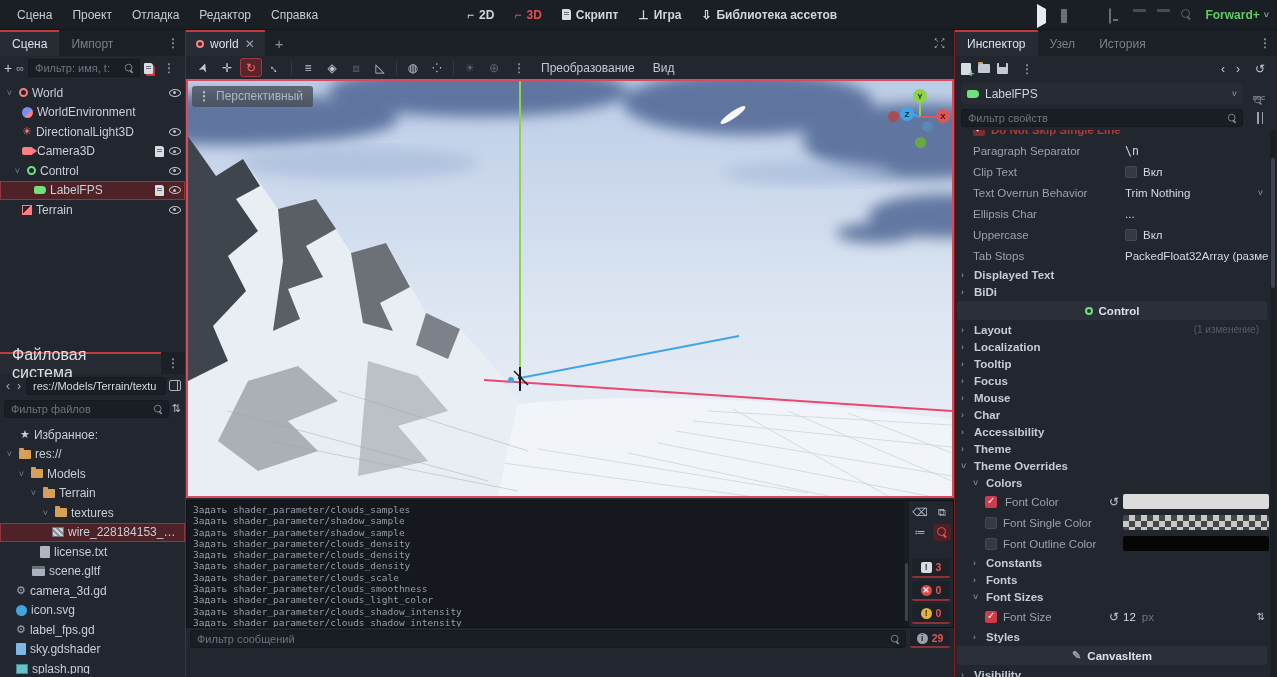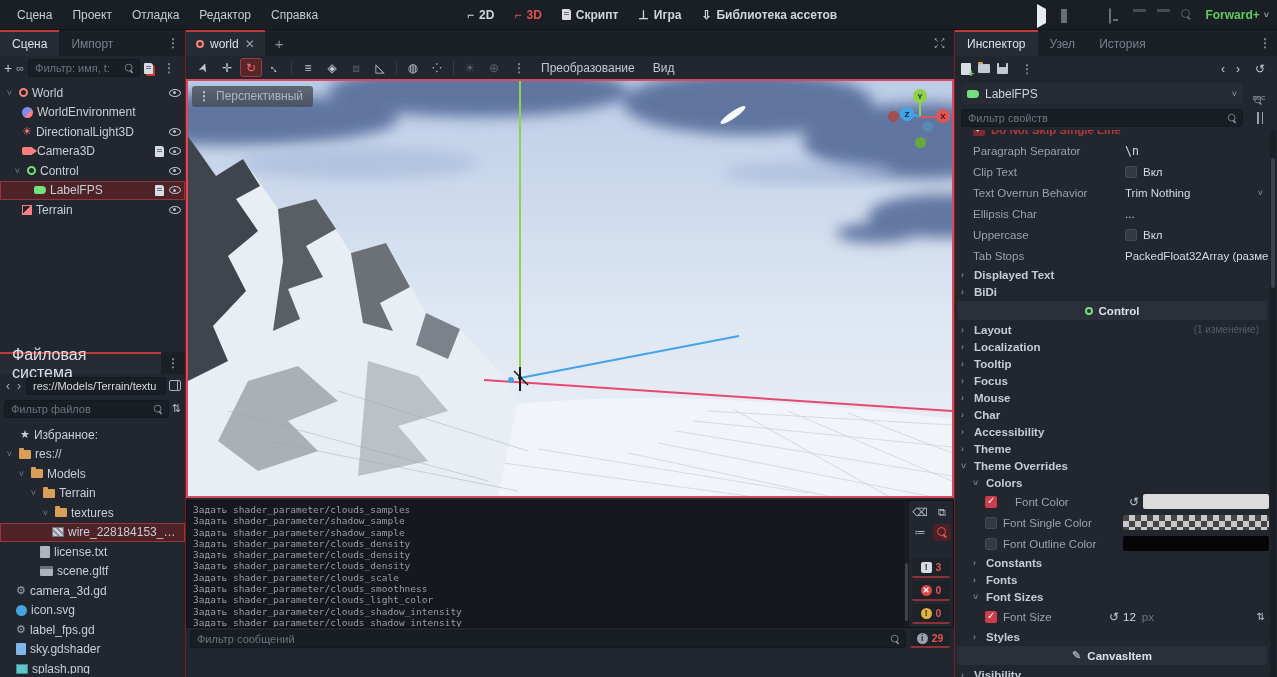--- a/index.html
+++ b/index.html
@@ -350,21 +350,21 @@
         <span class="lbl">textures</span>
       </div>
       <div class="tree-row selected" style="padding-left:52px">
         <span class="img-ic"></span>
         <span class="lbl ell">wire_228184153_diffu...</span>
       </div>
       <div class="tree-row" style="padding-left:40px">
         <span class="file-ic"></span>
         <span class="lbl">license.txt</span>
       </div>
-      <div class="tree-row" style="padding-left:40px">
+      <div class="tree-row" style="padding-left:32px">
         <span class="clapper" style="position:relative"></span>
         <span class="lbl">scene.gltf</span>
       </div>
       <div class="tree-row" style="padding-left:16px">
         <span class="gear-ic">⚙</span>
         <span class="lbl">camera_3d.gd</span>
       </div>
       <div class="tree-row" style="padding-left:16px">
         <span class="godot-ic"></span>
         <span class="lbl">icon.svg</span>
@@ -714,21 +714,21 @@
       <div class="grp">
           <span class="arrow">˅</span>
           <span>Theme Overrides</span>
         </div>
       <div class="grp ind1">
           <span class="arrow">˅</span>
           <span>Colors</span>
         </div>
 
       <div class="prow" style="padding-left:30px">
-        <span class="plabel" style="width:144px;display:flex;gap:18px;align-items:center">
+        <span class="plabel" style="width:124px;display:flex;gap:8px;align-items:center">
           <span class="chk on"></span>
           <span>Font Color</span>
         </span>
         <span class="revert">↺</span>
         <span class="swatch sw-white"></span>
       </div>
       <div class="prow" style="padding-left:30px">
         <span class="plabel" style="width:138px;display:flex;gap:6px;align-items:center">
           <span class="chk off"></span>
           <span>Font Single Color</span>

